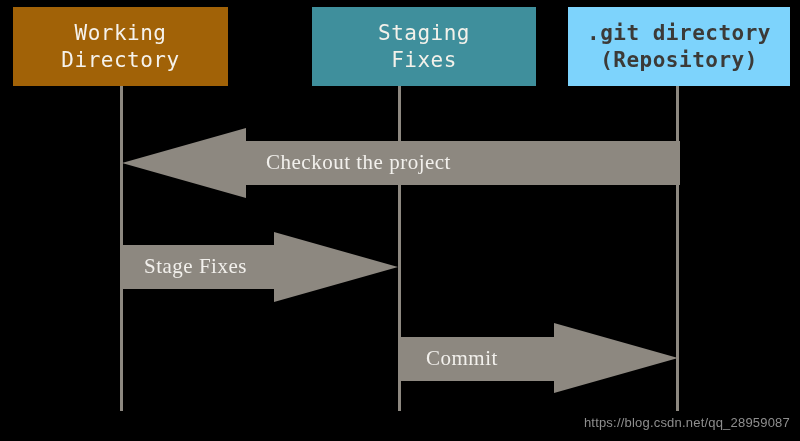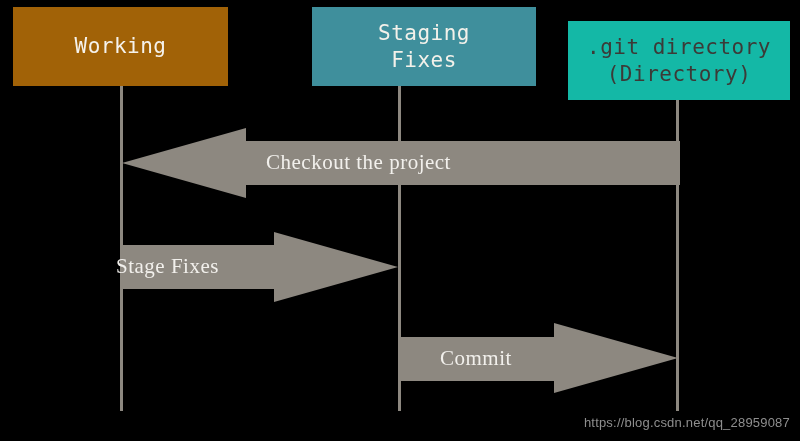--- a/index.html
+++ b/index.html
@@ -46,48 +46,49 @@
     color: #f5f2ec;
   }
   #box-staging {
     left: 288px; top: 7px;
     width: 224px; height: 79px;
     background: #3f8f9c;
     color: #f3f1ea;
     margin-left: 24px;
   }
   #box-repo {
-    left: 568px; top: 21px;
+    left: 568px; top: 7px;
     width: 222px; height: 79px;
-    background: #14b8a6;
+    background: #7dd3fc;
     color: #3c3a37;
+    font-weight: bold;
   }
 
   
   .arrow {
     position: absolute;
   }
   .arrow svg { display: block; }
   .arrow-label {
     position: absolute;
     color: #f2f0ec;
     font-size: 21px;
     letter-spacing: 0.5px;
     white-space: pre;
     line-height: 1;
     font-family: Liberation Serif, serif;
   }
   #arrow-checkout { left: 118px; top: 126px; }
   #label-checkout { left: 266px; top: 152px; }
 
   #arrow-stage    { left: 118px; top: 230px; }
-  #label-stage    { left: 116px; top: 256px; }
+  #label-stage    { left: 144px; top: 256px; }
 
   #arrow-commit   { left: 398px; top: 321px; }
-  #label-commit   { left: 440px; top: 348px; }
+  #label-commit   { left: 426px; top: 348px; }
 
   
   #watermark {
     position: absolute;
     right: 10px;
     bottom: 11px;
     color: #8e8e8e;
     font-family: "Liberation Sans", "DejaVu Sans", sans-serif;
     font-size: 13px;
     letter-spacing: 0.2px;
@@ -98,30 +99,31 @@
 <body>
 
 <div id="canvas">
 
   <div class="lifeline" id="lifeline-working"></div>
   <div class="lifeline" id="lifeline-staging"></div>
   <div class="lifeline" id="lifeline-repo"></div>
 
   <div class="node-box" id="box-working">
     <span>Working</span>
+    <span>Directory</span>
   </div>
 
   <div class="node-box" id="box-staging">
     <span>Staging</span>
     <span>Fixes</span>
   </div>
 
   <div class="node-box" id="box-repo">
     <span>.git directory</span>
-    <span>(Directory)</span>
+    <span>(Repository)</span>
   </div>
 
   <div class="arrow" id="arrow-checkout">
     <svg width="562" height="74" viewBox="0 0 562 74">
       <polygon points="4,37 128,2 128,15 562,15 562,59 128,59 128,72" fill="#8d8880"></polygon>
     </svg>
   </div>
   <div class="arrow-label" id="label-checkout">Checkout the project</div>
 
   <div class="arrow" id="arrow-stage">

